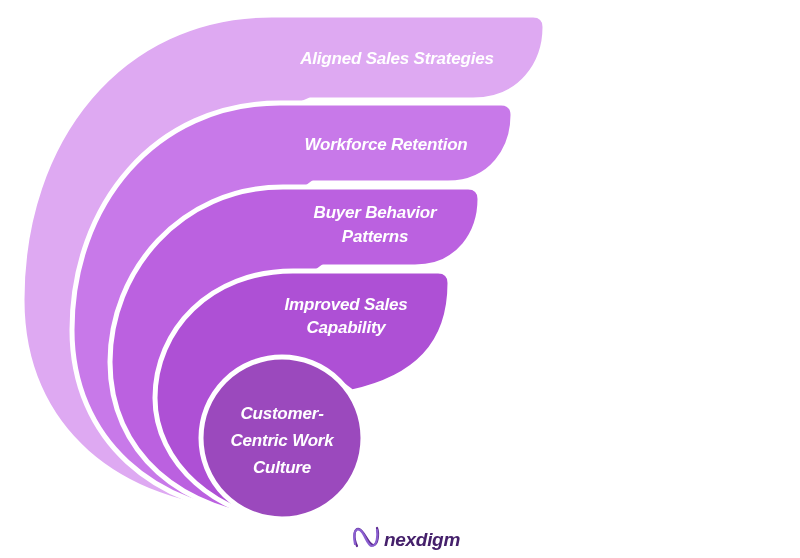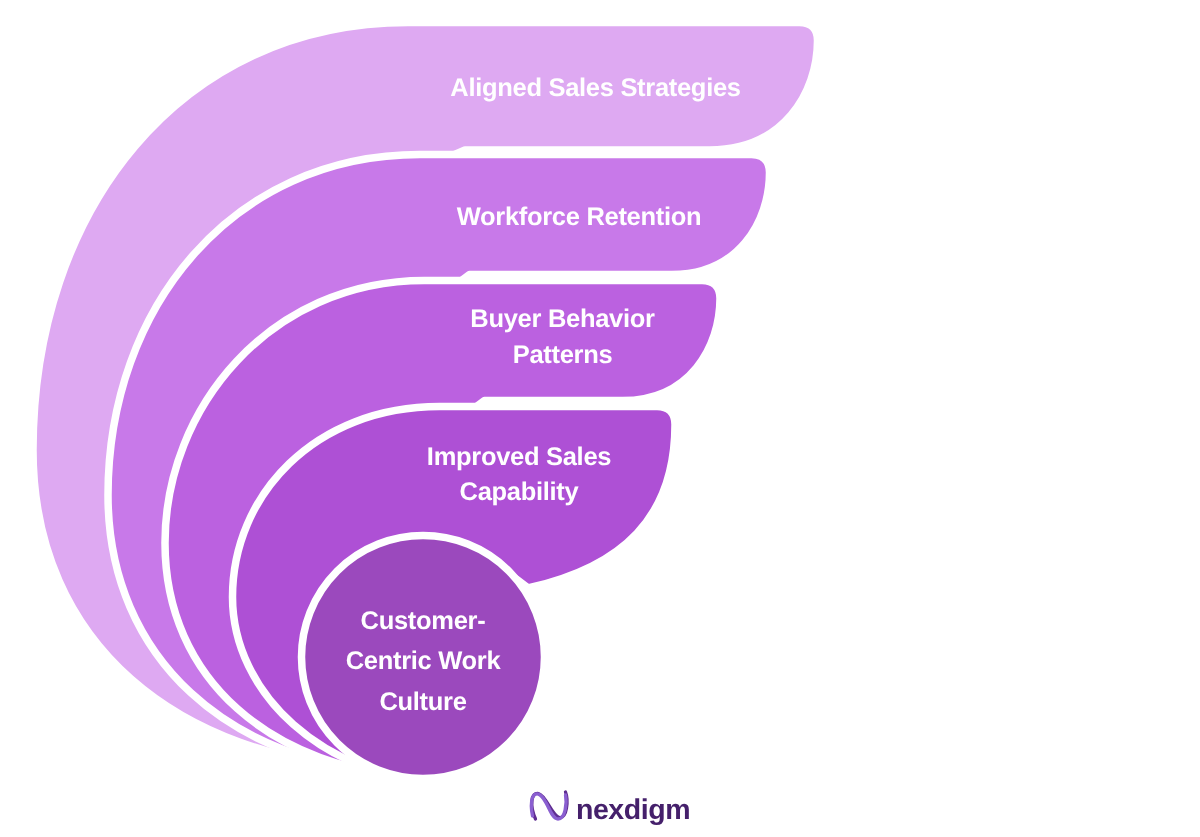--- a/index.html
+++ b/index.html
@@ -9,20 +9,21 @@
     width: 800px;
     height: 558px;
     overflow: hidden;
     font-family: "Liberation Sans", sans-serif;
   }
   .stage {
     position: relative;
     width: 800px;
     height: 558px;
     background: #ffffff;
+    font-style: italic;
   }
   svg { display: block; }
   .band {
     stroke: #ffffff;
     stroke-width: 5;
     stroke-linejoin: round;
   }
   .band-label {
     font-family: "Liberation Sans", sans-serif;
     font-weight: bold;

